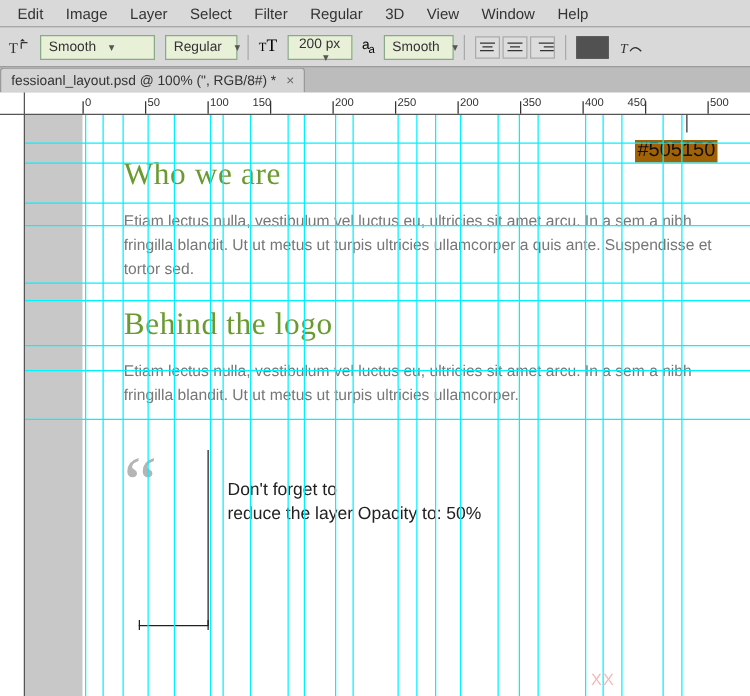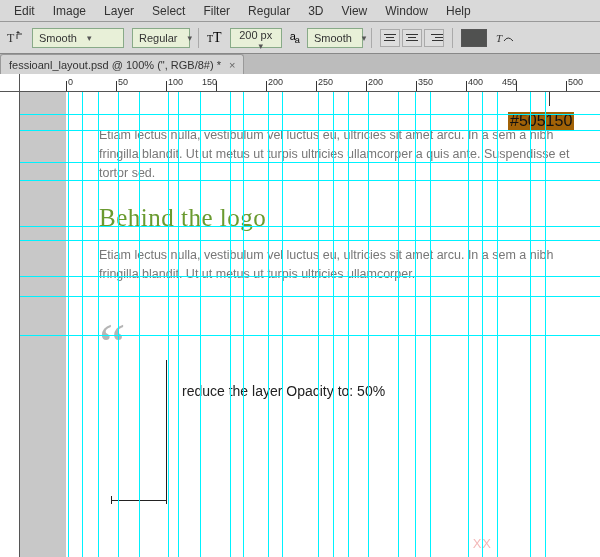--- a/index.html
+++ b/index.html
@@ -178,37 +178,39 @@
     <div class="tick-major" style="left:496px"></div>
       <div class="tick-label" style="left:480px">450</div>
     <div class="tick-major" style="left:546px"></div>
       <div class="tick-label" style="left:546px">500</div>
   </div>
   <div class="ruler-v"></div>
 
   <div class="canvas">
     <div class="page">
       <div class="page-inner">
+        <div class="heading">Who we are</div>
         <div class="body-text">Etiam lectus nulla, vestibulum vel luctus eu, ultricies sit amet arcu. In a sem a nibh fringilla blandit. Ut ut metus ut turpis ultricies ullamcorper a quis ante. Suspendisse et tortor sed.</div>
         <div class="heading">Behind the logo</div>
         <div class="body-text">Etiam lectus nulla, vestibulum vel luctus eu, ultricies sit amet arcu. In a sem a nibh fringilla blandit. Ut ut metus ut turpis ultricies ullamcorper.</div>
         <div class="quote">
           <div class="qmark">“</div>
         </div>
       </div>
     </div>
 
     <div class="callout-line" style="left:529px; top:-56px; height:70px;"></div>
     <div class="callout-label" style="left:488px; top:20px; background:#a16207; padding:0 2px;">#505150</div>
 
     <div class="bracket-t" style="left:146px; top:268px; height:140px;"></div>
     <div class="bracket-h" style="left:91px; top:408px; width:56px;"></div>
     <div class="bracket-t" style="left:91px; top:404px; height:8px;"></div>
     <div class="bracket-t" style="left:146px; top:404px; height:8px;"></div>
     <div class="opacity-note" style="left:162px; top:290px;">
+      <div>Don't forget to</div>
       <div>reduce the layer Opacity to: 50%</div>
     </div>
 
     <div class="watermark">
       <div>PS 教程论坛</div>
       <div class="l2">
         <span>BBS.16</span><span class="red">XX</span><span>.COM</span>
       </div>
     </div>
   <div class="guide-v" style="left: 48px;"></div>

